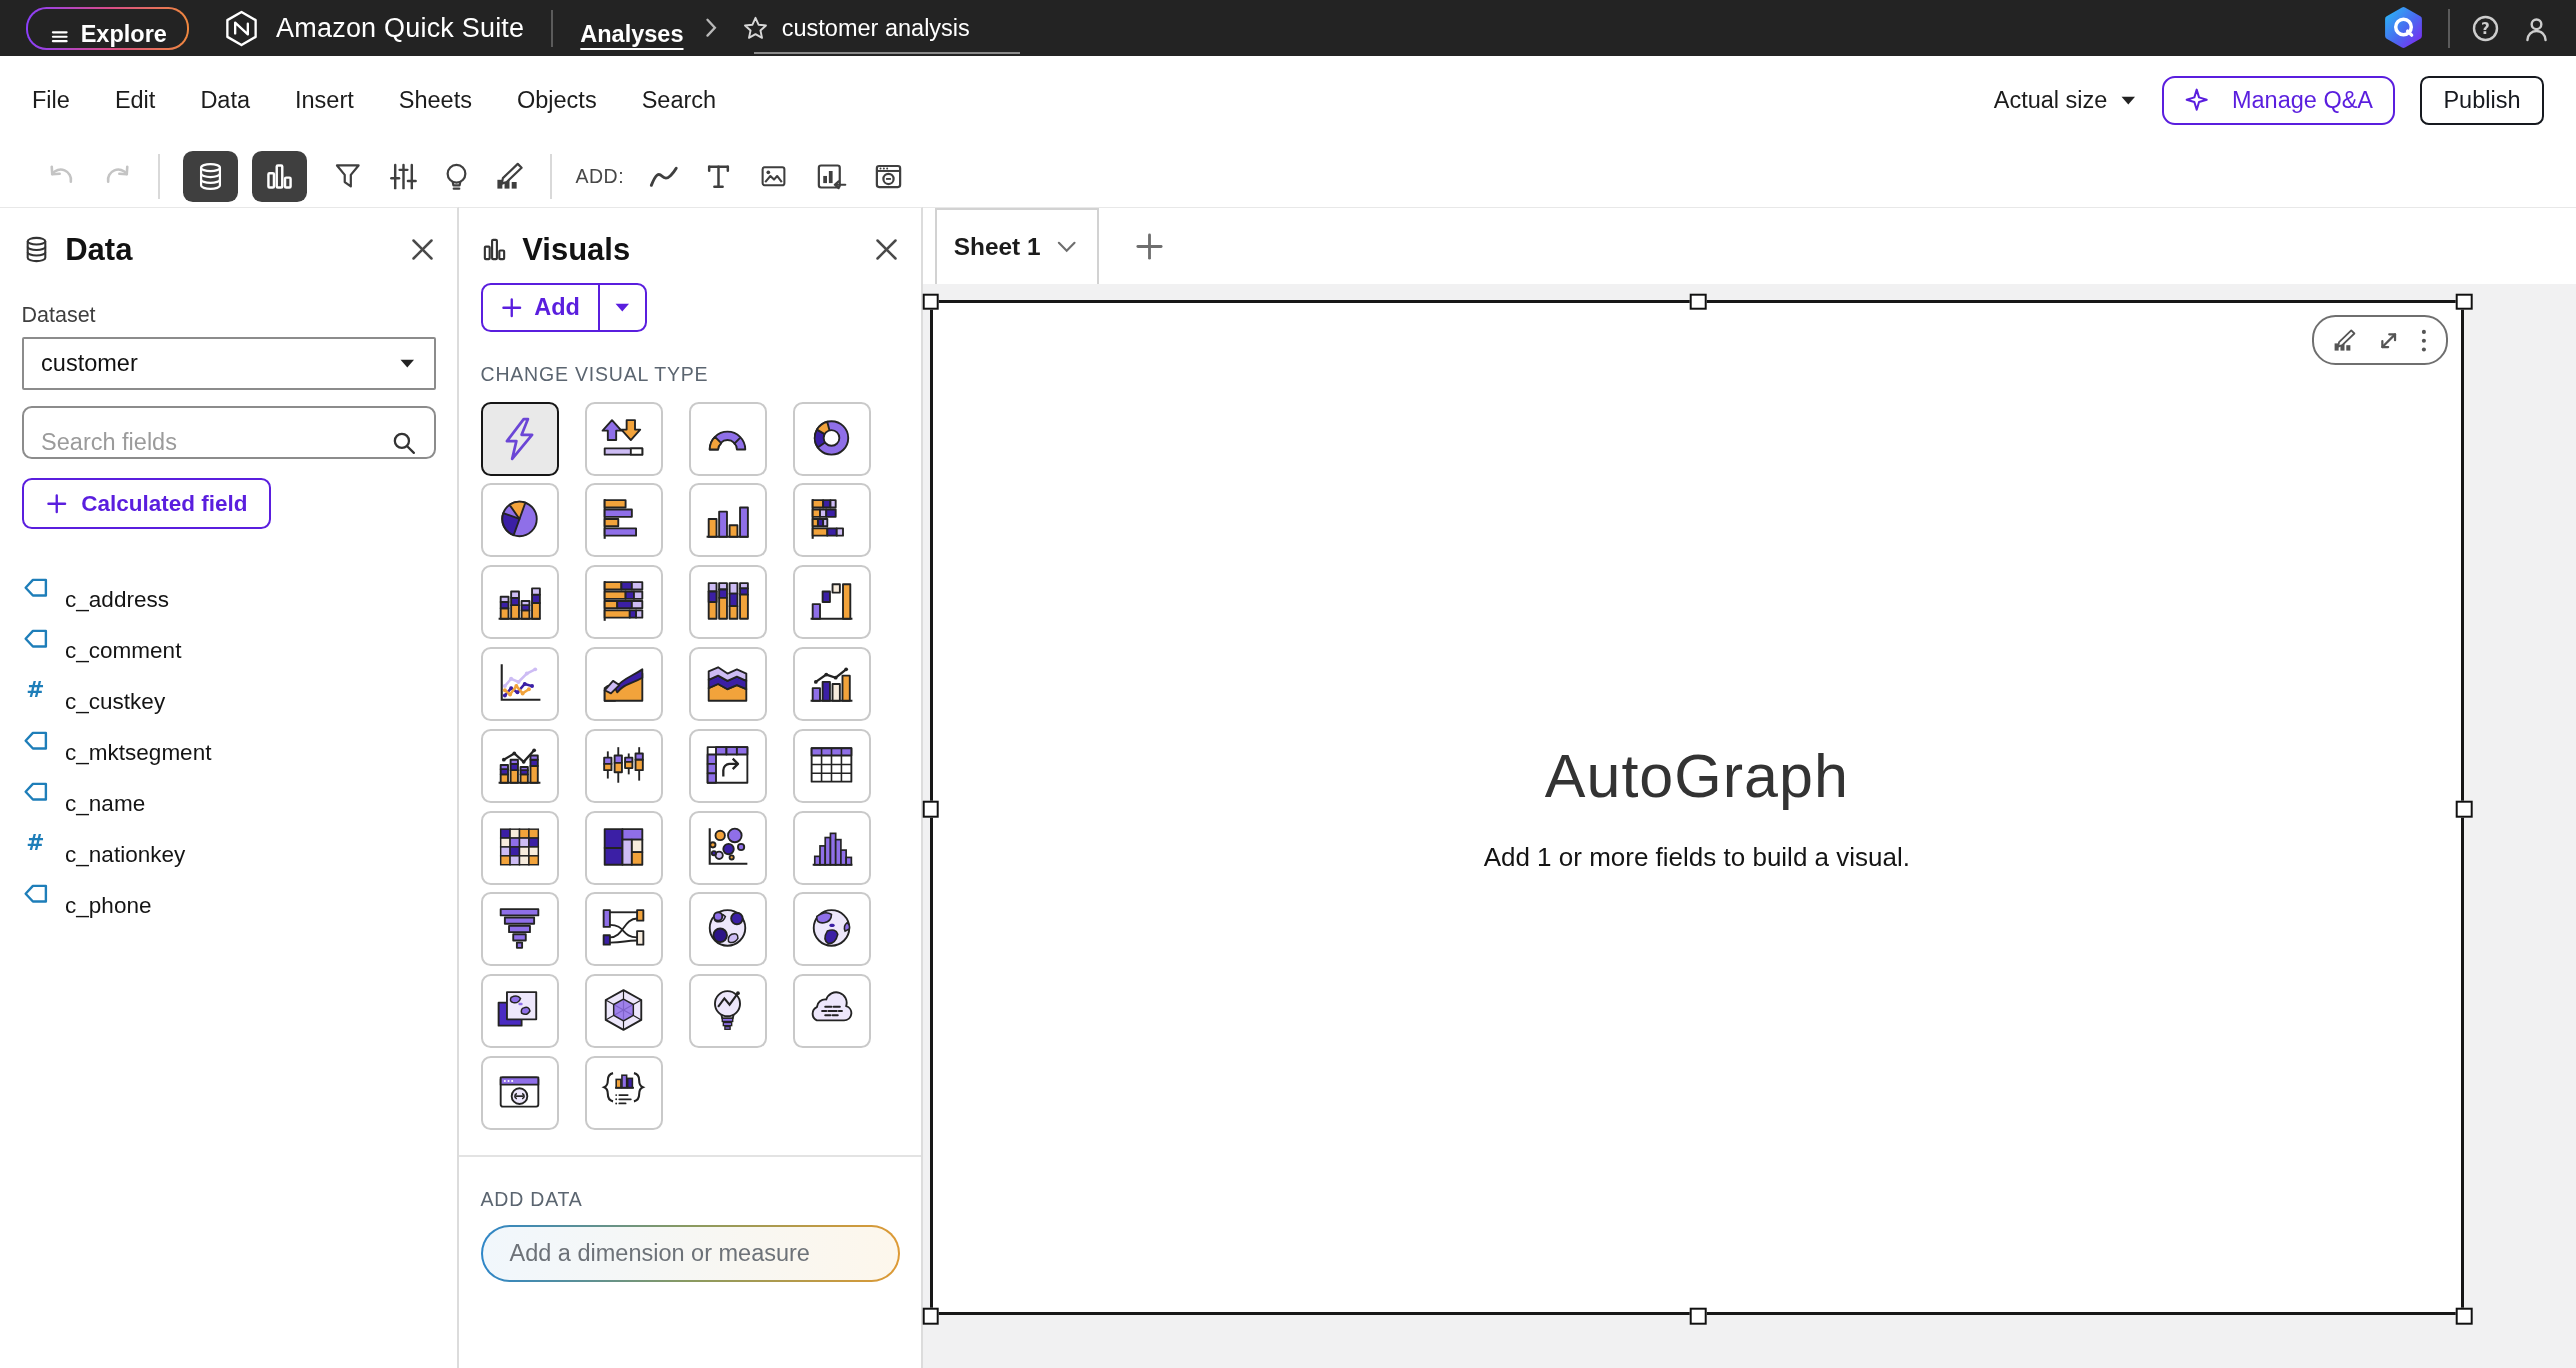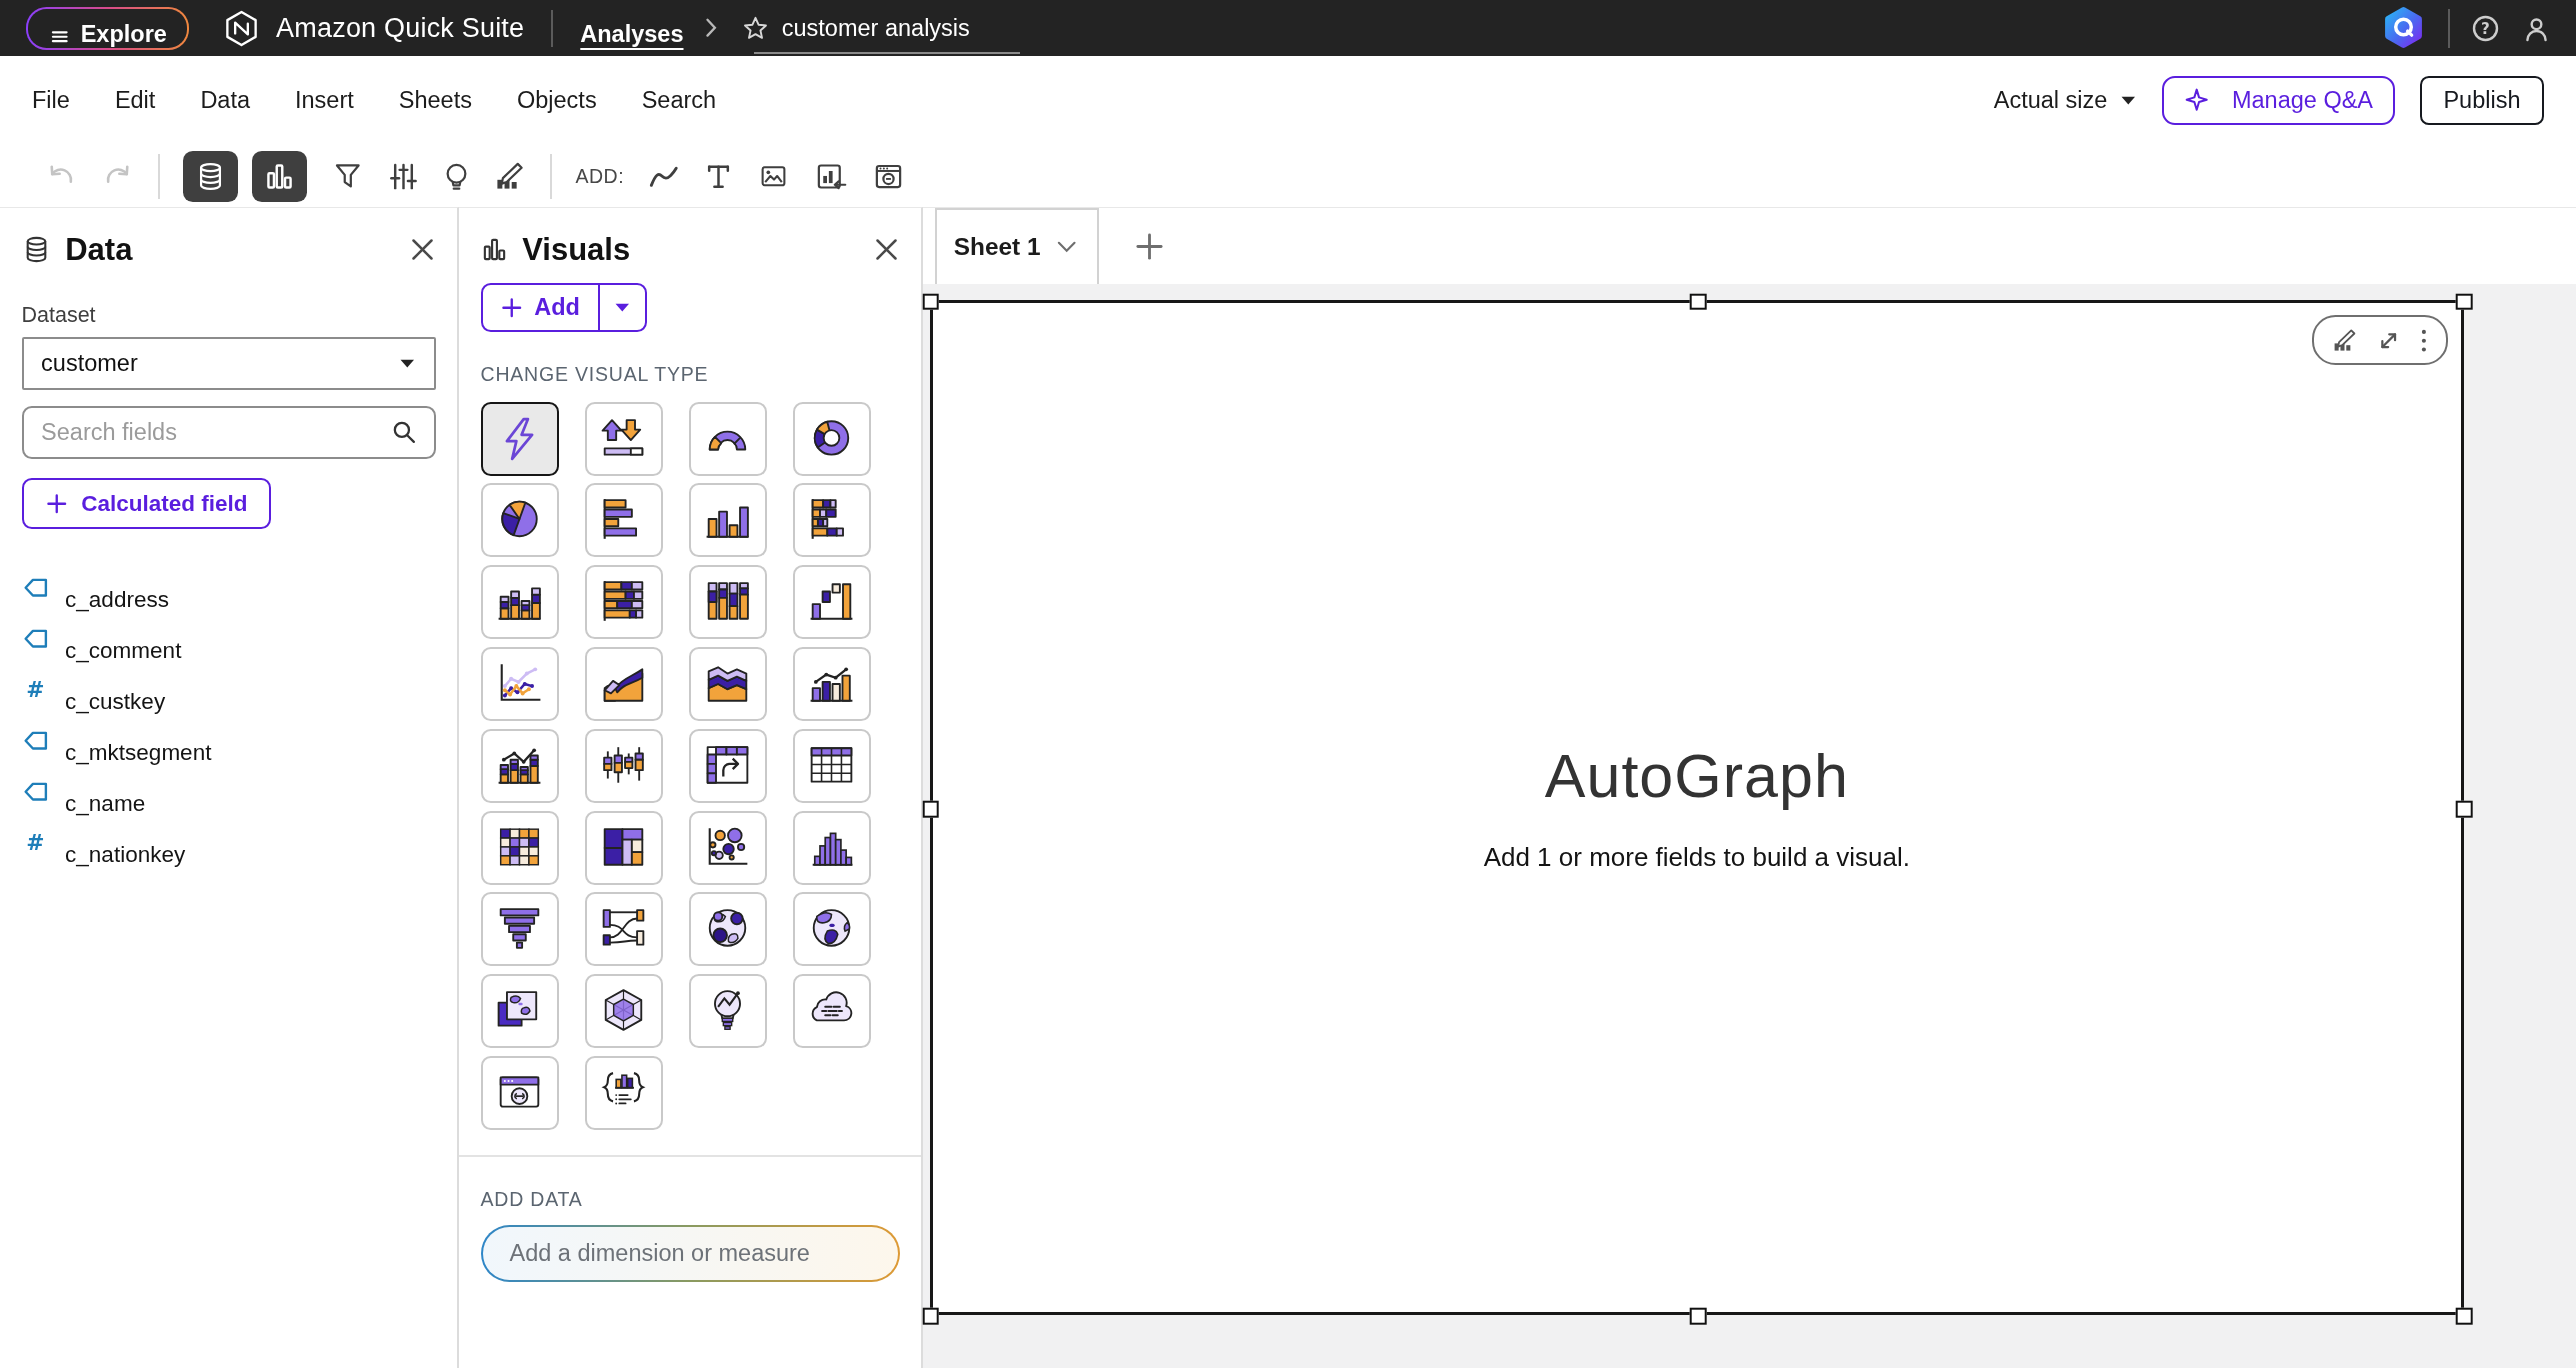--- a/index.html
+++ b/index.html
@@ -44,21 +44,21 @@
   
   .panel{position:absolute;top:207px;height:1161px;background:#fff;border-top:1px solid #e8e8e8;box-sizing:border-box;padding:0 21.5px;}
   #data-panel{left:0;width:459px;border-right:2px solid #dcdcdc;}
   #visuals-panel{left:459px;width:464px;border-right:2px solid #dcdcdc;}
   .panel-header{margin-top:23.5px;display:flex;align-items:center;}
   .panel-title{font-size:31px;font-weight:700;color:#121212;margin-left:14.7px;}
   .panel-close{margin-left:auto;cursor:pointer;}
   .field-label{margin-top:35px;font-size:21.5px;color:#3f3f3f;}
   .select-box{margin-top:9.8px;height:49px;border:2px solid #8c8c8c;border-radius:2px;display:flex;align-items:center;padding:0 17.6px;font-size:23.5px;color:#111;cursor:pointer;}
   .select-caret{margin-left:auto;}
-  .search-box{margin-top:15.6px;height:49px;border:2px solid #8c8c8c;border-radius:9.8px;display:flex;align-items:center;padding:0 15.6px;}
+  .search-box{margin-top:15.6px;height:49px;border:2px solid #8c8c8c;border-radius:9.8px;display:flex;align-items:flex-end;padding:0 15.6px;}
   .search-box input{border:none;outline:none;flex:1;font-size:23.5px;font-family:"Liberation Sans",sans-serif;color:#111;background:transparent;}
   .search-box input::placeholder{color:#9b9b9b;}
   .calc-btn{margin-top:19.5px;display:inline-flex;align-items:center;gap:12.7px;height:47px;padding:0 21.5px;border:2px solid #5a1ede;border-radius:9.8px;color:#5a1ede;font-size:22.5px;font-weight:700;cursor:pointer;background:#fff;}
   #field-list{margin-top:33px;}
   .field-row{height:51px;display:flex;align-items:center;gap:16.6px;cursor:pointer;}
   .field-name{font-size:22.5px;color:#141414;margin-top:24px;}
 
   .add-split{margin-top:15.6px;display:inline-flex;height:45px;border:2px solid #5a1ede;border-radius:9.8px;overflow:hidden;}
   .add-main{display:flex;align-items:center;gap:10.7px;padding:0 17.6px;color:#5a1ede;font-size:23.5px;font-weight:700;cursor:pointer;}
   .add-sep{width:2px;background:#5a1ede;}
@@ -396,20 +396,28 @@
         </span>
         <span class="field-name">c_name</span>
       </div>
       <div class="field-row">
         <span class="icon">
           <svg width="27" height="25.4" viewBox="0 0 26 24">
             <text x="13" y="19" text-anchor="middle" font-size="21" font-weight="bold" fill="#1E7EB9" font-family="DejaVu Sans, sans-serif">#</text>
           </svg>
         </span>
         <span class="field-name">c_nationkey</span>
+      </div>
+      <div class="field-row">
+        <span class="icon">
+          <svg width="27" height="25.4" viewBox="0 0 26 24">
+            <path d="M23 4.5 H10.5 L3.5 12 L10.5 19.5 H23 Z" fill="none" stroke="#1E7EB9" stroke-width="2.3" stroke-linejoin="round"></path>
+          </svg>
+        </span>
+        <span class="field-name">c_phone</span>
       </div>
     </div>
 </div>
 
 <div id="visuals-panel" class="panel">
   <div class="panel-header">
     <span class="icon">
         <svg width="27" height="27" viewBox="0 0 28 28">
           <g fill="none" stroke="#333" stroke-width="2.2">
             <rect x="4" y="11" width="5" height="13" rx="1"></rect>

